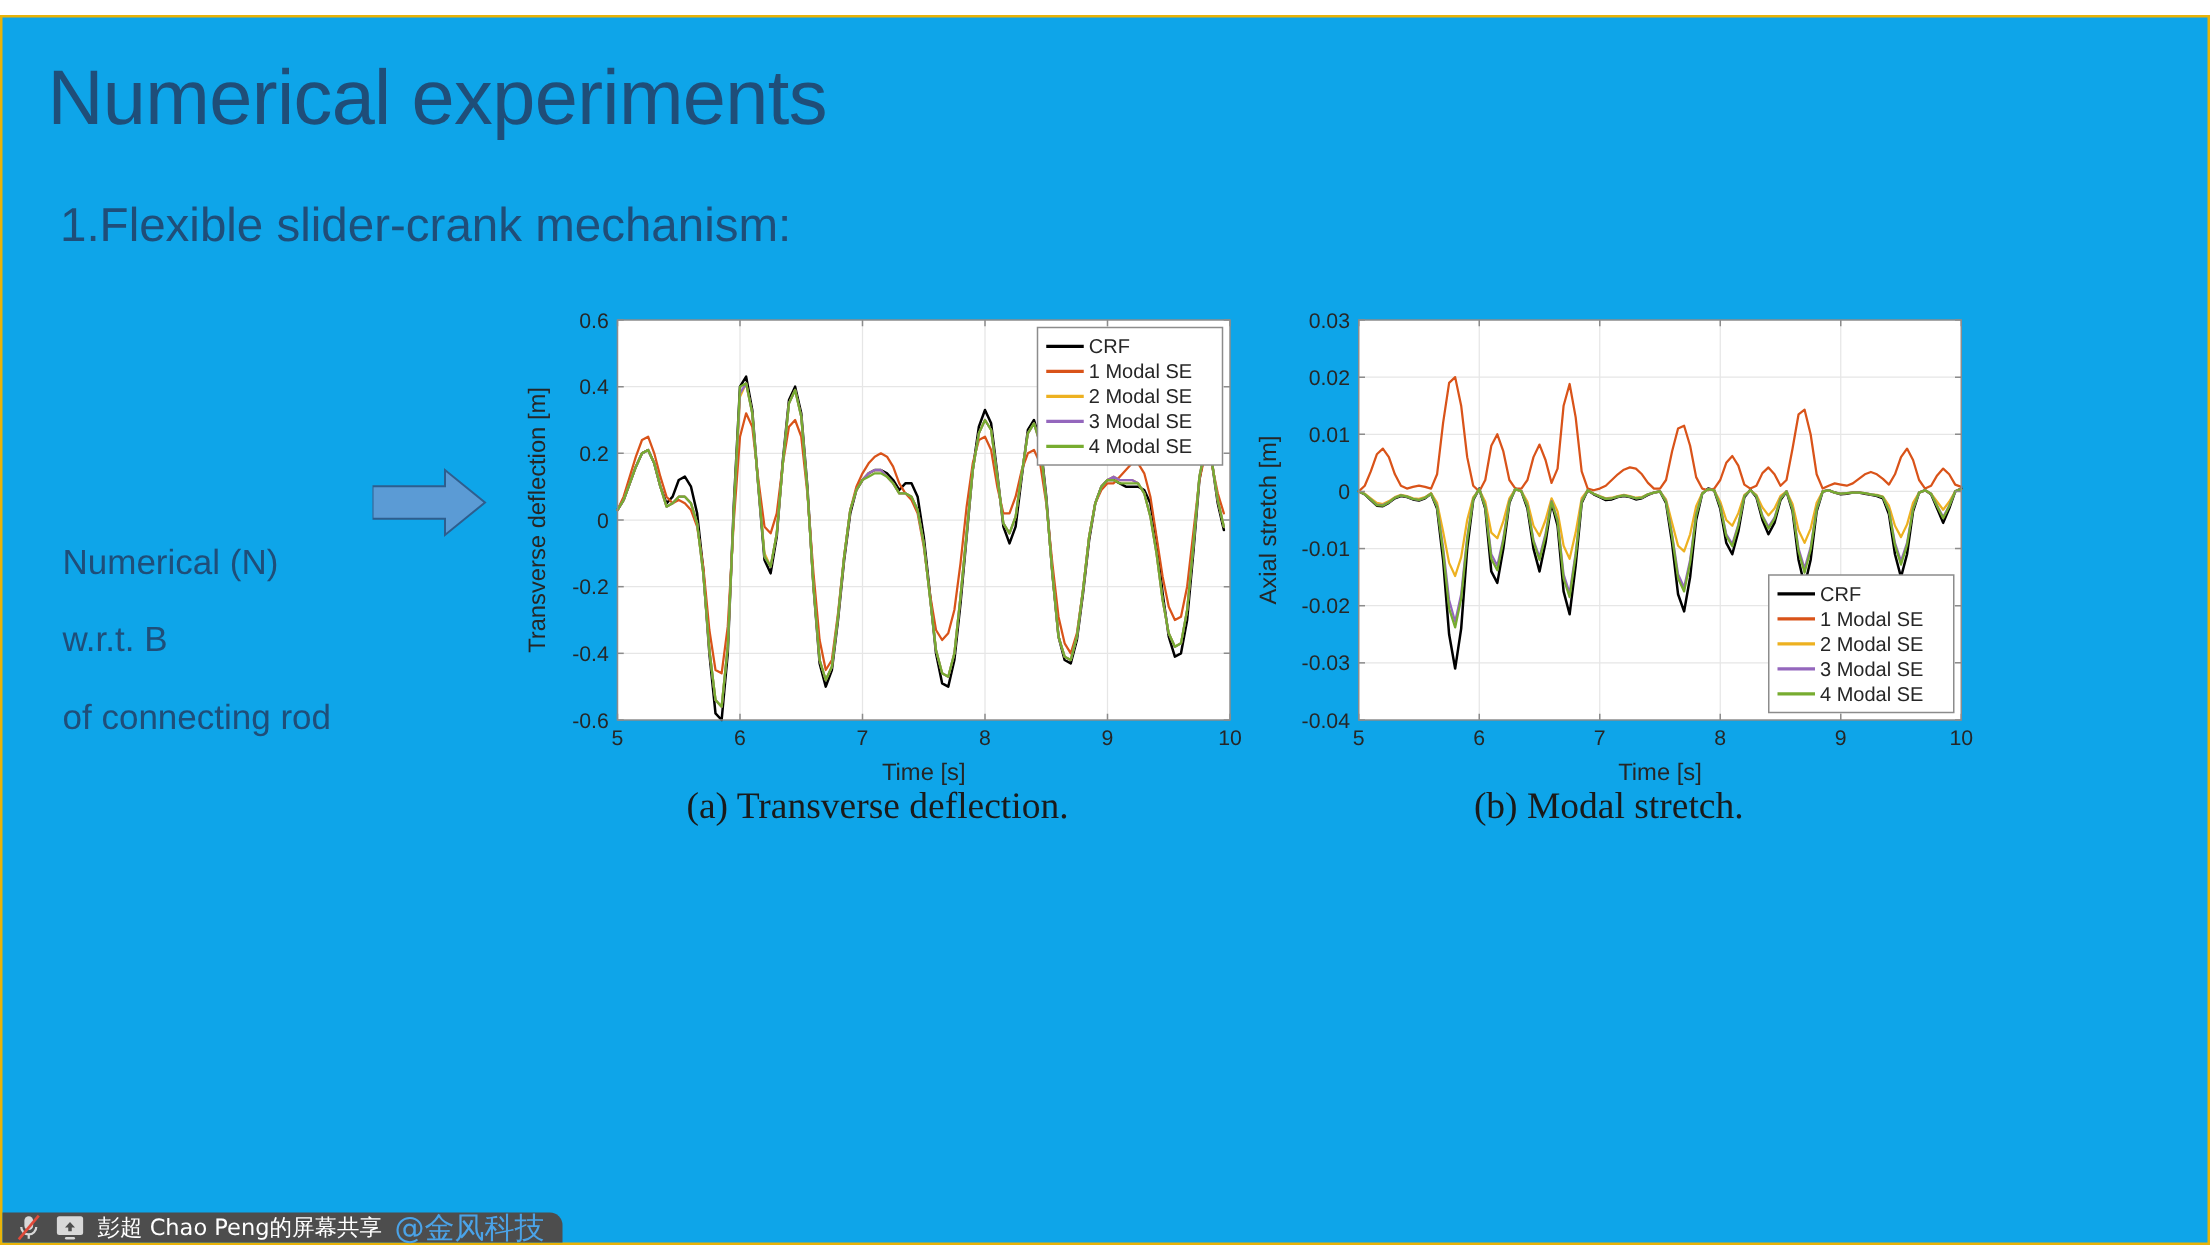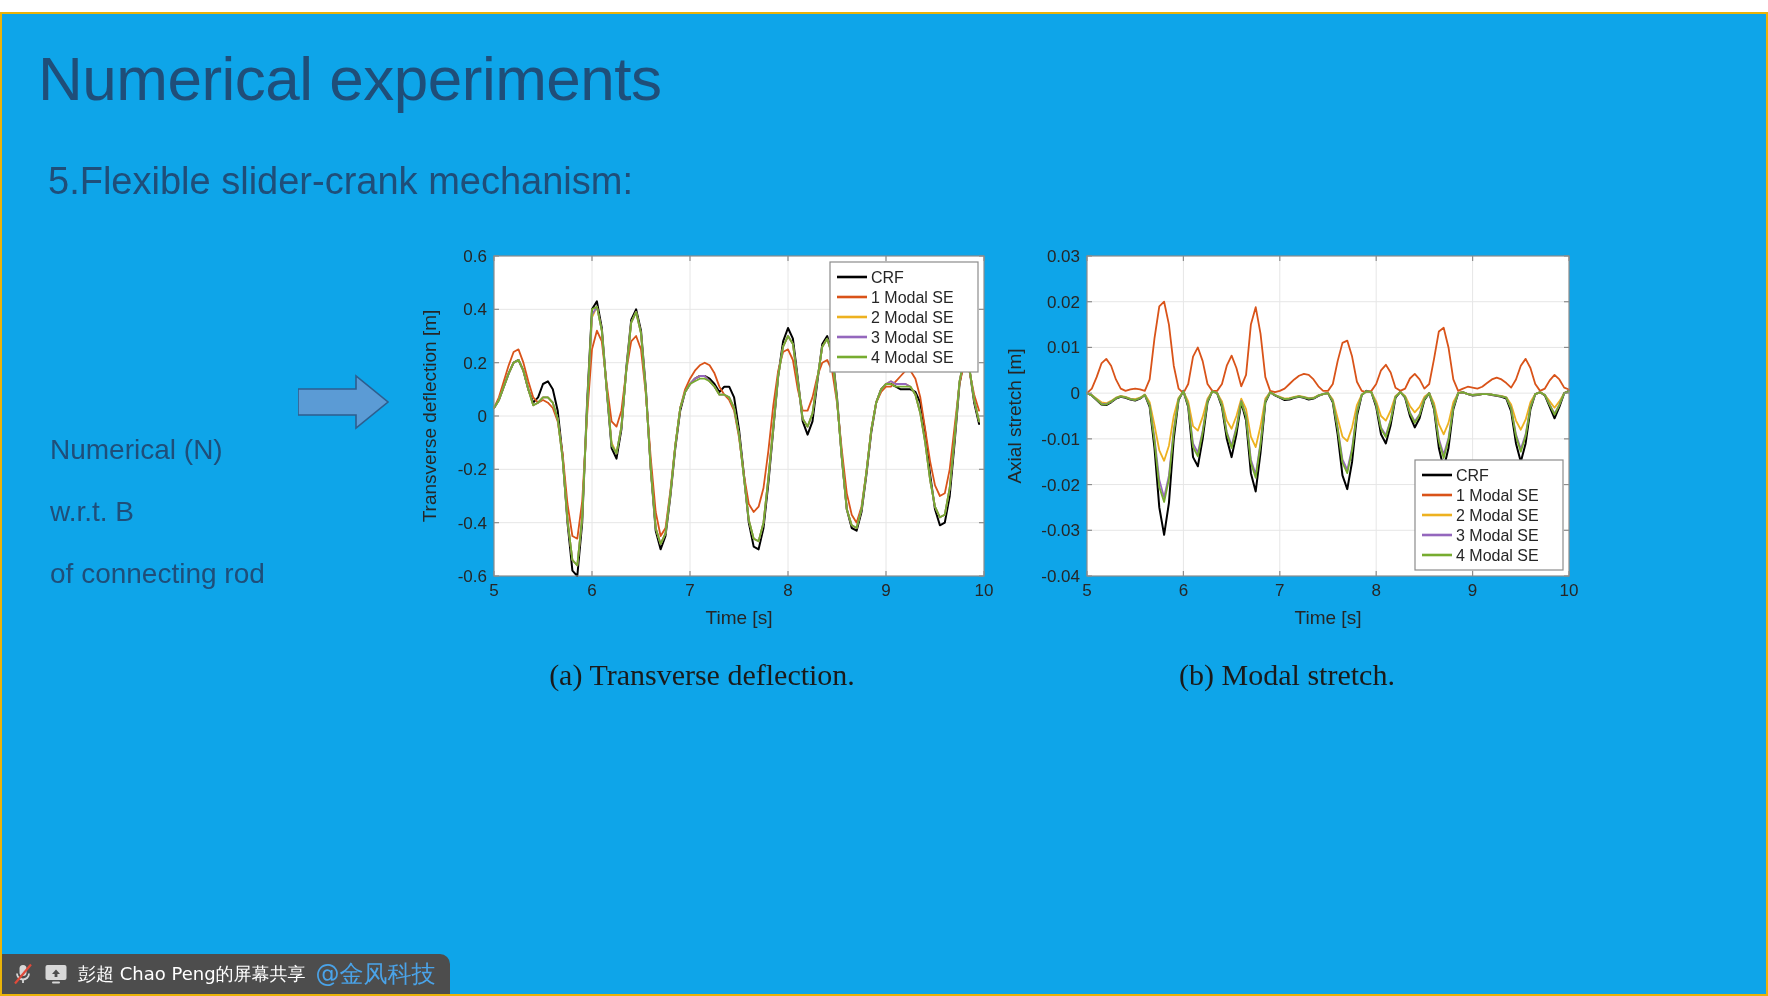--- a/index.html
+++ b/index.html
@@ -44,30 +44,30 @@
   .figure-area{
     position:absolute;left:400px;top:224px;
     width:1250px;height:450px;
   }
   .fig{
     position:absolute;top:0;height:400px;
   }
   .fig.left{left:0;width:600px;}
   .fig.right{left:585px;width:600px;}
   .fig-caption{
-    position:absolute;top:420px;
+    position:absolute;top:390px;
     width:100%;text-align:center;
     font-family:"Liberation Serif", serif;
     font-size:30px;color:#1a1a1a;
   }
   .matlab-svg{display:block;}
   
   .taskbar{
     position:absolute;left:0;bottom:0;
-    height:40px;
+    height:24px;
     display:flex;align-items:center;
     background:#4d4d4d;
     border-top-right-radius:10px;
     padding:0 14px 0 10px;
     gap:10px;
   }
   .tb-text{
     color:#ffffff;font-size:18px;white-space:nowrap;
     font-family:"DejaVu Sans", sans-serif;
   }
@@ -76,21 +76,21 @@
     font-family:"DejaVu Sans", sans-serif;
   }
   .tb-icon{display:inline-flex;align-items:center;}
 </style>
 </head>
 <body>
 
 <div class="slide">
 
   <div class="slide-title">Numerical experiments</div>
-  <div class="slide-subtitle">5.Flexible slider-crank mechanism:</div>
+  <div class="slide-subtitle">1.Flexible slider-crank mechanism:</div>
 
   <div class="caption-block">
     <div>Numerical (N)</div>
     <div>w.r.t. B</div>
     <div>of connecting rod</div>
   </div>
 
   <div class="arrow-wrap">
     <svg width="92" height="56" viewBox="0 0 92 56">
       <polygon id="arrow-poly" points="0,15 58,15 58,2 90,28 58,54 58,41 0,41" fill="#5B9BD5" stroke="#2E5E8E" stroke-width="1.6"></polygon>

